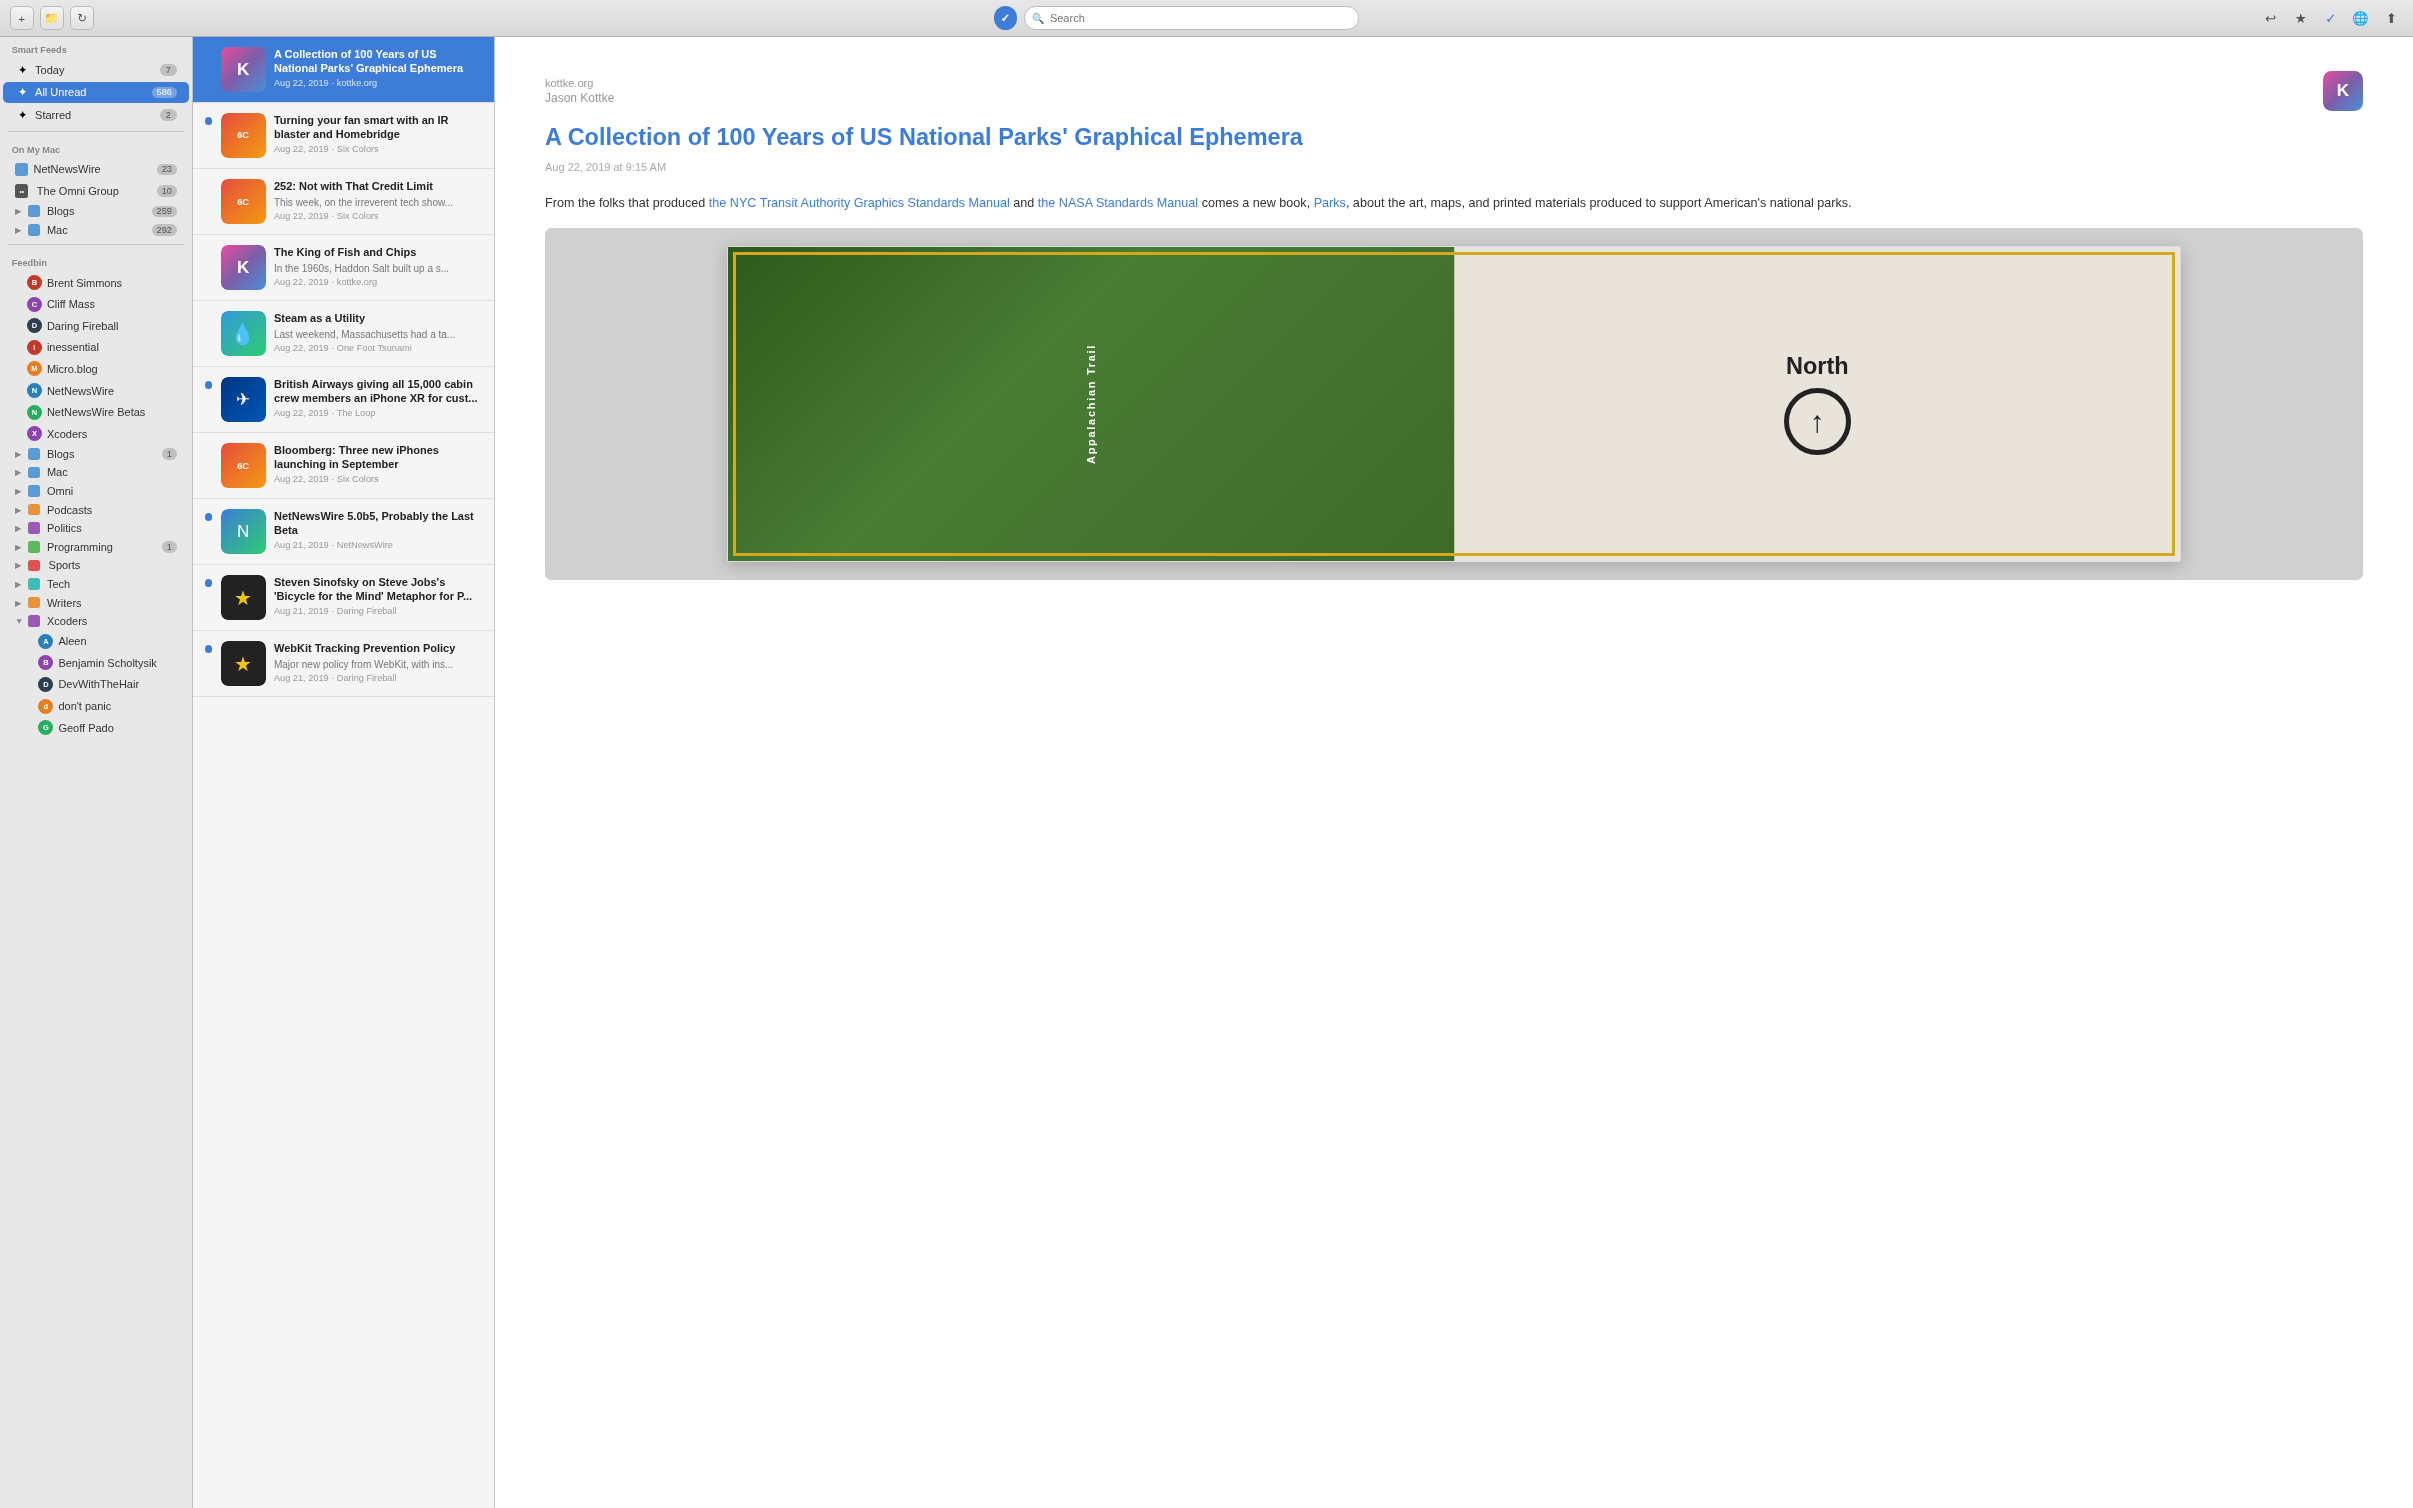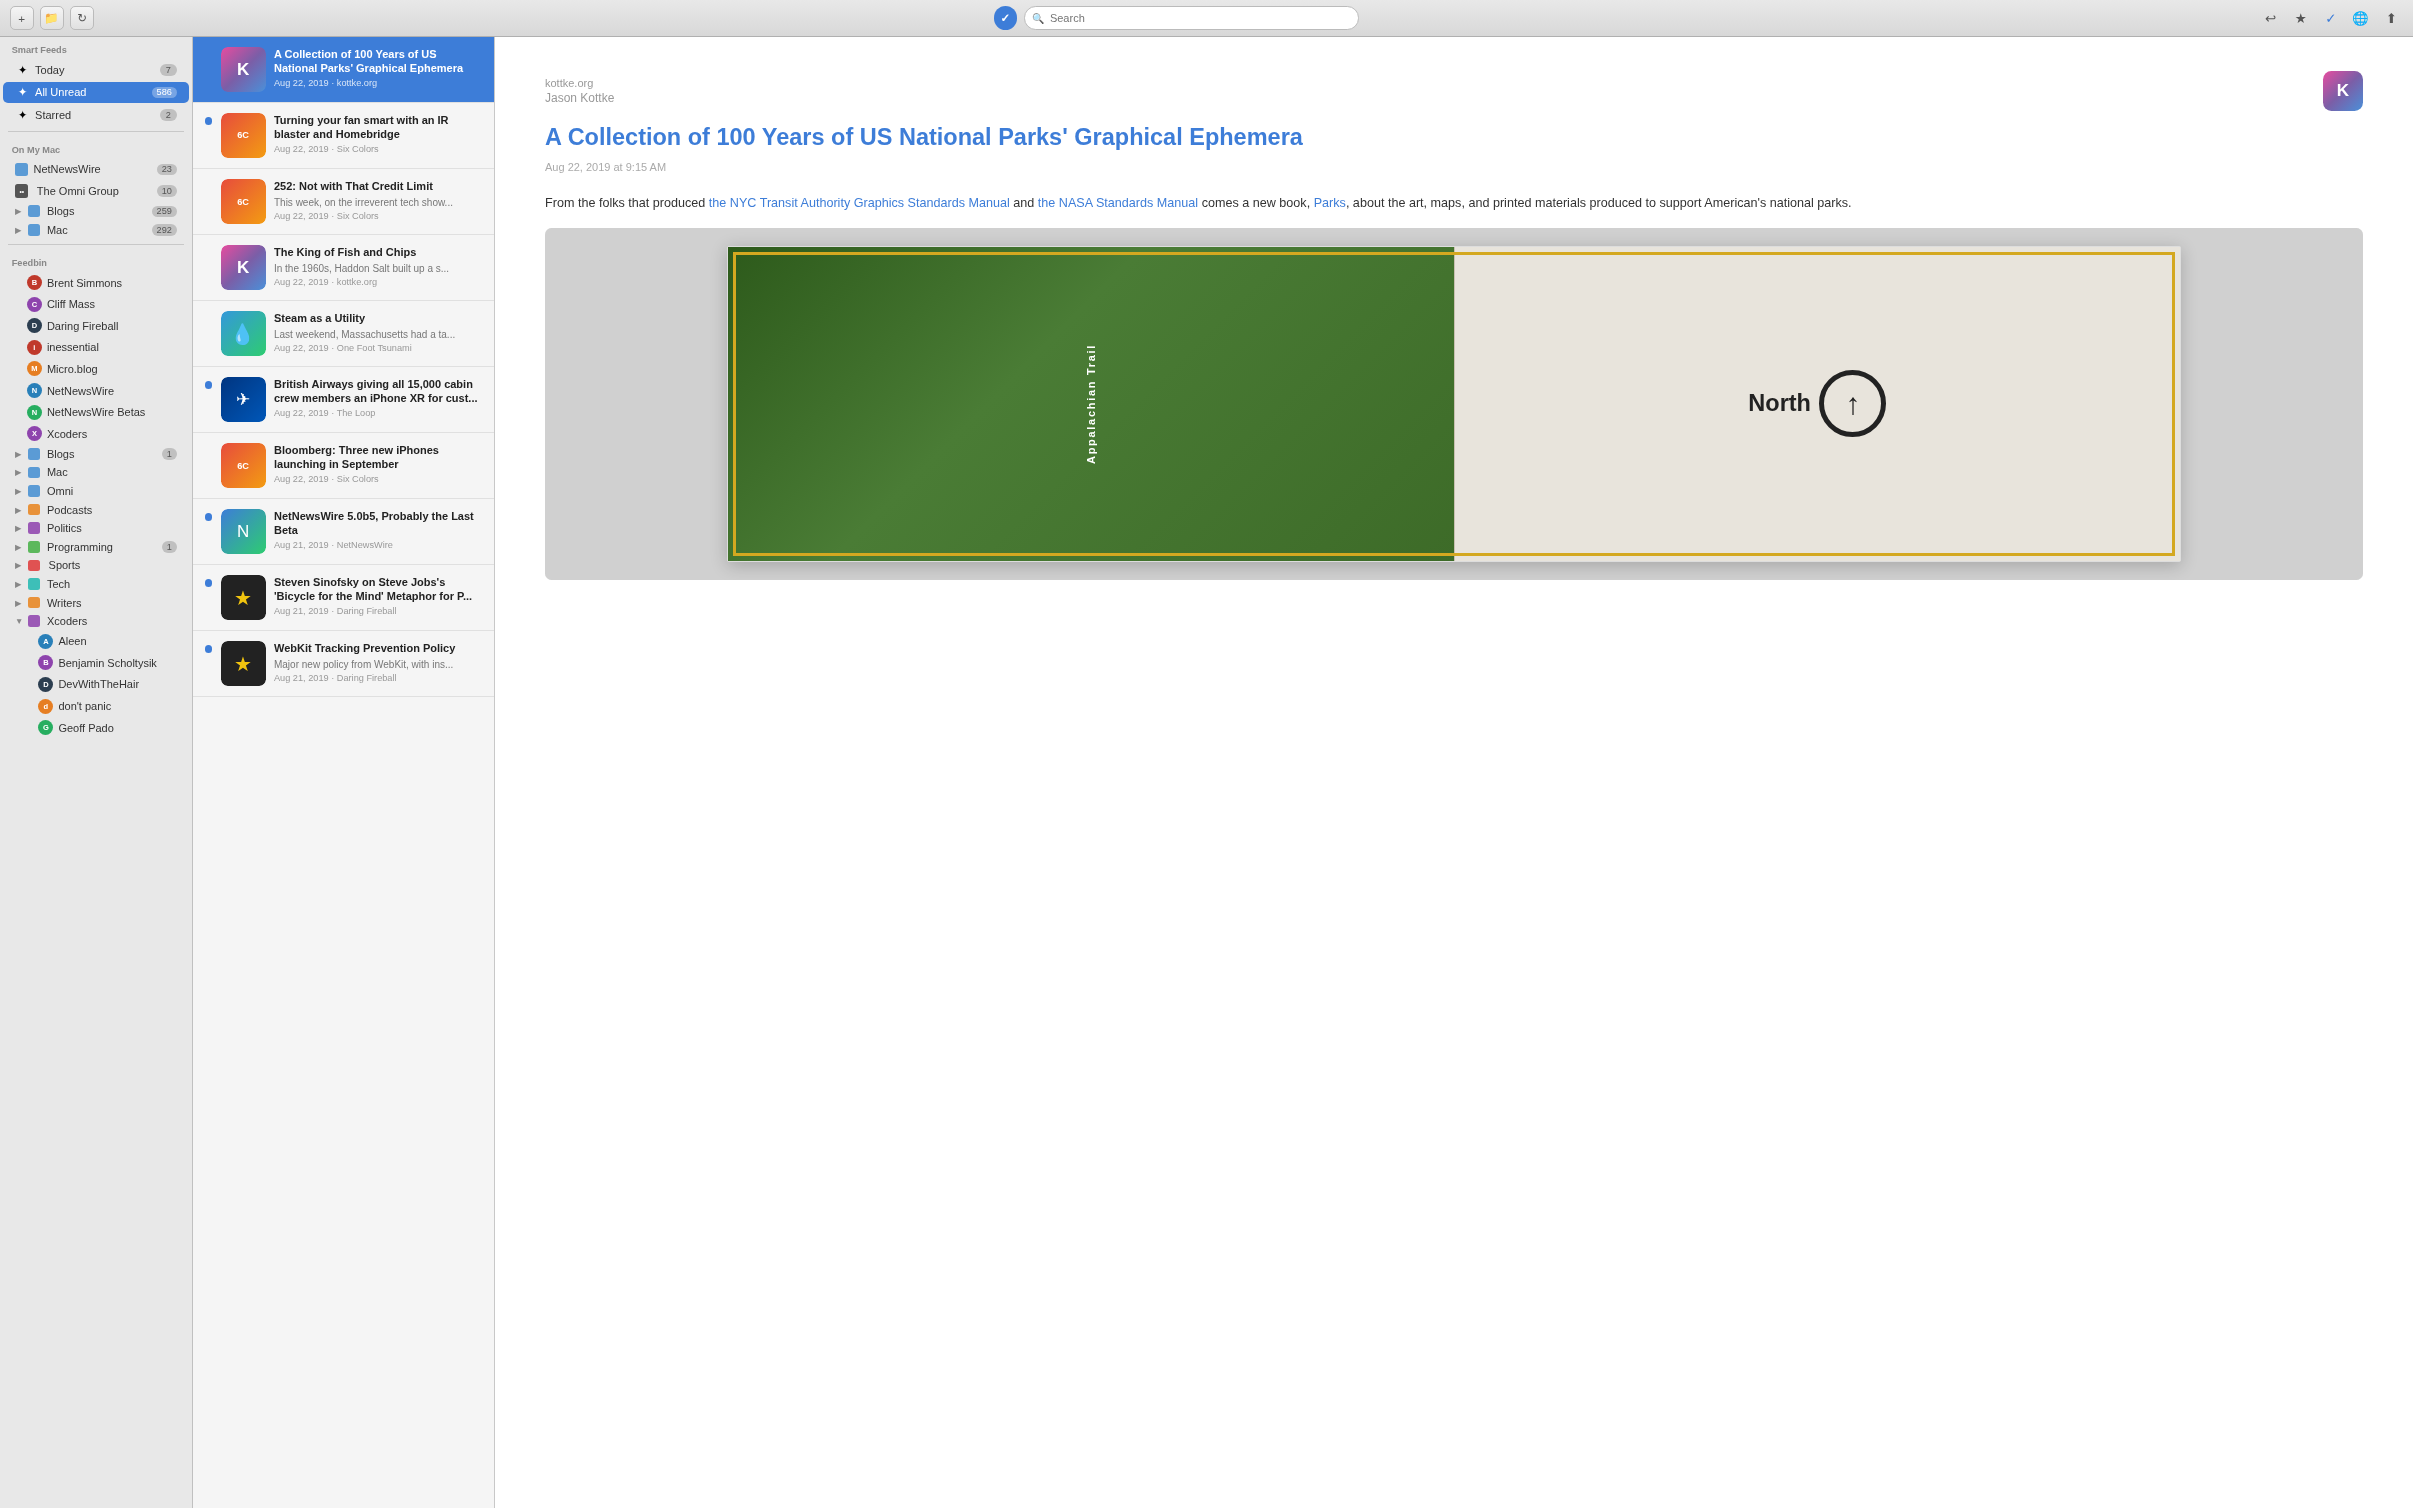--- a/index.html
+++ b/index.html
@@ -63,21 +63,21 @@
     .reader-body { font-size: 12.6px; color: #333; line-height: 1.7; }
     .reader-body p { margin-bottom: 13.4px; }
     .reader-link { color: #3d7dd8; text-decoration: none; }
     .reader-image { width: 100%; border-radius: 6.7px; overflow: hidden; margin-top: 13.4px; background: #e8e8e8; }
     .reader-image-inner { width: 100%; height: 352px; background: #d0d0d0; display: flex; align-items: center; justify-content: center; position: relative; }
 
     
     .book-spread { width: 80%; height: 90%; background: #f0ece4; border: 1.7px solid #ddd; display: flex; position: relative; border-radius: 1.7px; box-shadow: 0 3.4px 17px rgba(0,0,0,0.2); }
     .book-left { flex: 1; background: linear-gradient(135deg, #2d5a1b 0%, #4a7c35 40%, #3d6b28 100%); display: flex; align-items: center; justify-content: center; border-right: 1.7px solid #c8c0b0; }
     .book-left-text { color: #fff; font-size: 11px; font-weight: 600; writing-mode: vertical-rl; text-orientation: mixed; transform: rotate(180deg); letter-spacing: 1.7px; }
-    .book-right { flex: 1; background: #e8e4dc; display: flex; align-items: center; justify-content: center; flex-direction: row; gap: 8.4px; }
+    .book-right { flex: 1; background: #e8e4dc; display: flex; align-items: center; justify-content: center; flex-direction: column; gap: 8.4px; }
     .north-text { font-size: 23.5px; font-weight: 700; color: #222; }
     .north-circle { width: 67px; height: 67px; border-radius: 50%; border: 5px solid #222; display: flex; align-items: center; justify-content: center; }
     .north-arrow { font-size: 30px; color: #222; }
     .book-border { position: absolute; inset: 5px; border: 3.4px solid #d4a820; pointer-events: none; }
 
     
     .folder-blue { background: #5b9bd5; }
     .folder-orange { background: #e8923a; }
     .folder-green { background: #5cb85c; }
     .folder-purple { background: #9b59b6; }

